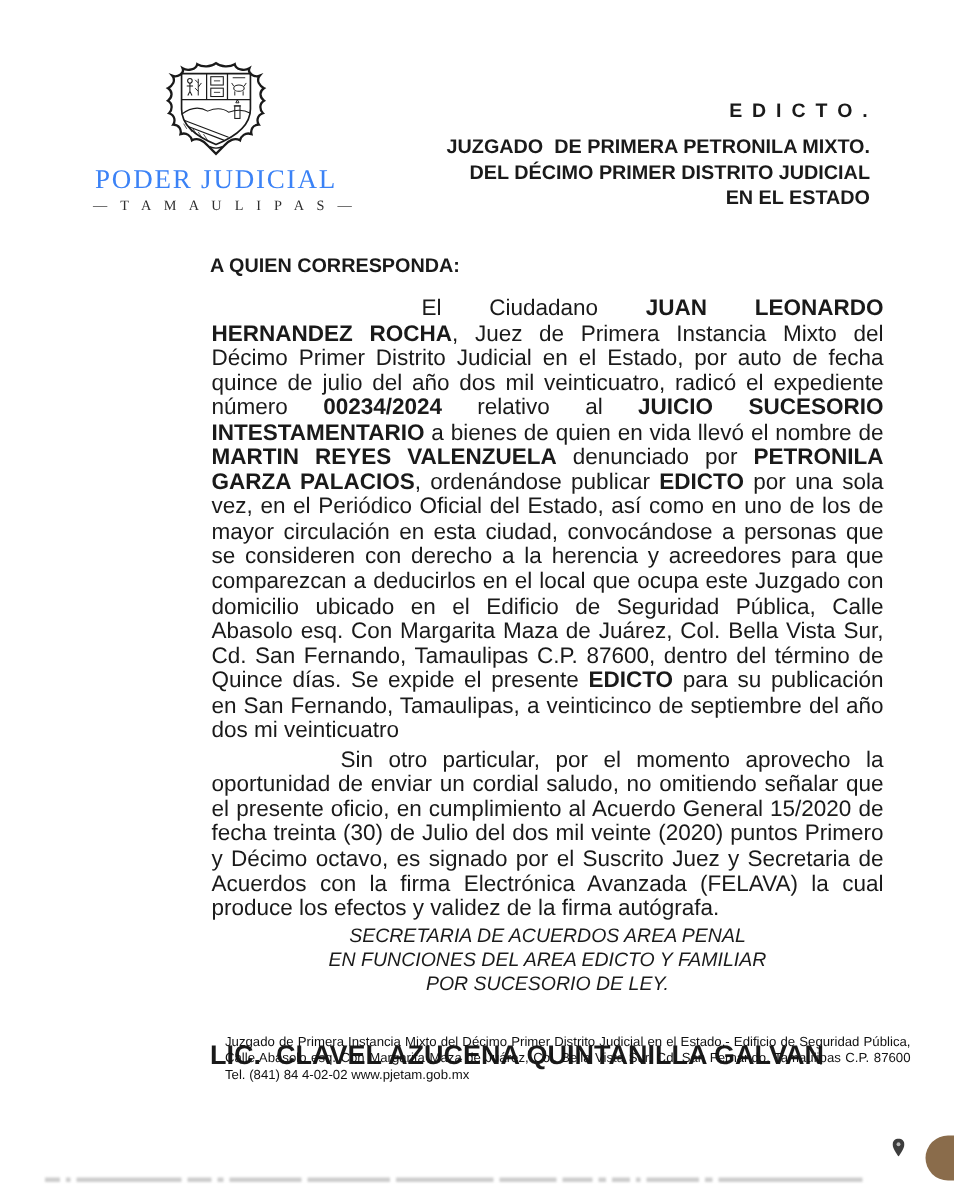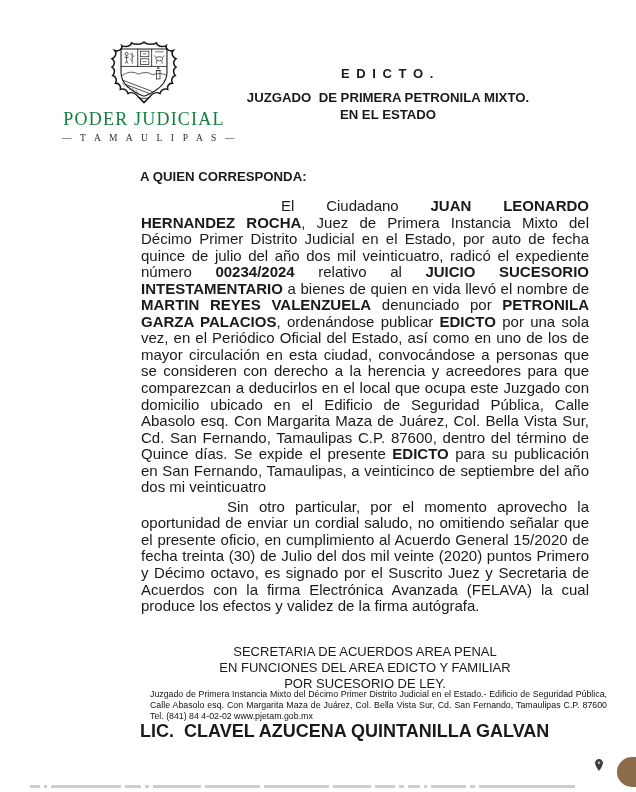--- a/index.html
+++ b/index.html
@@ -18,38 +18,38 @@
     position: absolute;
     left: 62px; top: 40px;
     width: 164px;
     text-align: center;
   }
   .crest { display: block; margin: 0 auto 5px auto; }
   .org-name {
     font-family: "Liberation Serif", serif;
     font-size: 18px;
     letter-spacing: 1.2px;
-    color: #15803d;
+    color: #3b82f6;
     white-space: pre;
   }
   .org-region {
     font-family: "Liberation Serif", serif;
     font-size: 9.5px;
     letter-spacing: 3.2px;
     color: #2e2e2e;
     margin-top: 3px;
     white-space: pre;
   }
 
   
   .header-right {
     position: absolute;
     left: 196px; top: 67px;
     width: 384px;
-    text-align: center;
+    text-align: right;
   }
   .doc-title {
     font-weight: bold;
     font-size: 13px;
     letter-spacing: 1.5px;
     line-height: 14px;
     margin-bottom: 8px;
     white-space: pre;
   }
   .court-line {
@@ -74,24 +74,25 @@
     font-size: 15px;
     line-height: 16.55px;
     text-align: justify;
     margin: 1px;
   }
   .para b { font-weight: bold; }
   .para-1 { margin-top: 13px; text-indent: 140px; }
   .para-2 { margin-top: 3px;  text-indent: 86px; }
 
   .sig-office {
-    margin-top: 29px;
+    margin-top: 1px;
     text-align: center;
     font-size: 13px;
     line-height: 16.2px;
+    font-style: italic;
   }
   .sig-name {
     margin-top: 29px;
     text-align: left;
     font-weight: bold;
     font-size: 18px;
     white-space: pre;
   }
 
   
@@ -158,20 +159,21 @@
     <path d="M22 66 L19 61 M27 69 L23 63 M32 72 L28 66 M37 75 L33 69 M42 77 L38 71" stroke="#1a1a1a" stroke-width="0.7"></path>
     <path d="M44 83 Q50 86 56 83" fill="none" stroke="#1a1a1a" stroke-width="1.2"></path>
   </svg>
   <div class="org-name">PODER JUDICIAL</div>
   <div class="org-region">— T A M A U L I P A S —</div>
 </div>
 
 <div class="header-right">
   <div class="doc-title">E D I C T O .</div>
   <div class="court-line">JUZGADO  DE PRIMERA PETRONILA MIXTO.</div>
+  <div class="court-line">DEL DÉCIMO PRIMER DISTRITO JUDICIAL</div>
   <div class="court-line">EN EL ESTADO</div>
 </div>
 
 <div class="text-col">
   <div class="salutation">A QUIEN CORRESPONDA:</div>
   <p class="para para-1"><span>El Ciudadano </span><b>JUAN LEONARDO HERNANDEZ ROCHA</b><span>, Juez de Primera Instancia Mixto del Décimo Primer Distrito Judicial en el Estado, por auto de fecha quince de julio del año dos mil veinticuatro, radicó el expediente número </span><b>00234/2024</b><span> relativo al </span><b>JUICIO SUCESORIO INTESTAMENTARIO</b><span> a bienes de quien en vida llevó el nombre de </span><b>MARTIN REYES VALENZUELA</b><span> denunciado por </span><b>PETRONILA GARZA PALACIOS</b><span>, ordenándose publicar </span><b>EDICTO</b><span> por una sola vez, en el Periódico Oficial del Estado, así como en uno de los de mayor circulación en esta ciudad, convocándose a personas que se consideren con derecho a la herencia y acreedores para que comparezcan a deducirlos en el local que ocupa este Juzgado con domicilio ubicado en el Edificio de Seguridad Pública, Calle Abasolo esq. Con Margarita Maza de Juárez, Col. Bella Vista Sur, Cd. San Fernando, Tamaulipas C.P. 87600, dentro del término de Quince días. Se expide el presente </span><b>EDICTO</b><span> para su publicación en San Fernando, Tamaulipas, a veinticinco de septiembre del año dos mi veinticuatro</span></p>
   <p class="para para-2"><span>Sin otro particular, por el momento aprovecho la oportunidad de enviar un cordial saludo, no omitiendo señalar que el presente oficio, en cumplimiento al Acuerdo General 15/2020 de fecha treinta (30) de Julio del dos mil veinte (2020) puntos Primero y Décimo octavo, es signado por el Suscrito Juez y Secretaria de Acuerdos con la firma Electrónica Avanzada (FELAVA) la cual produce los efectos y validez de la firma autógrafa.</span></p>
 
   <div class="sig-office">
     <div>SECRETARIA DE ACUERDOS AREA PENAL</div>

